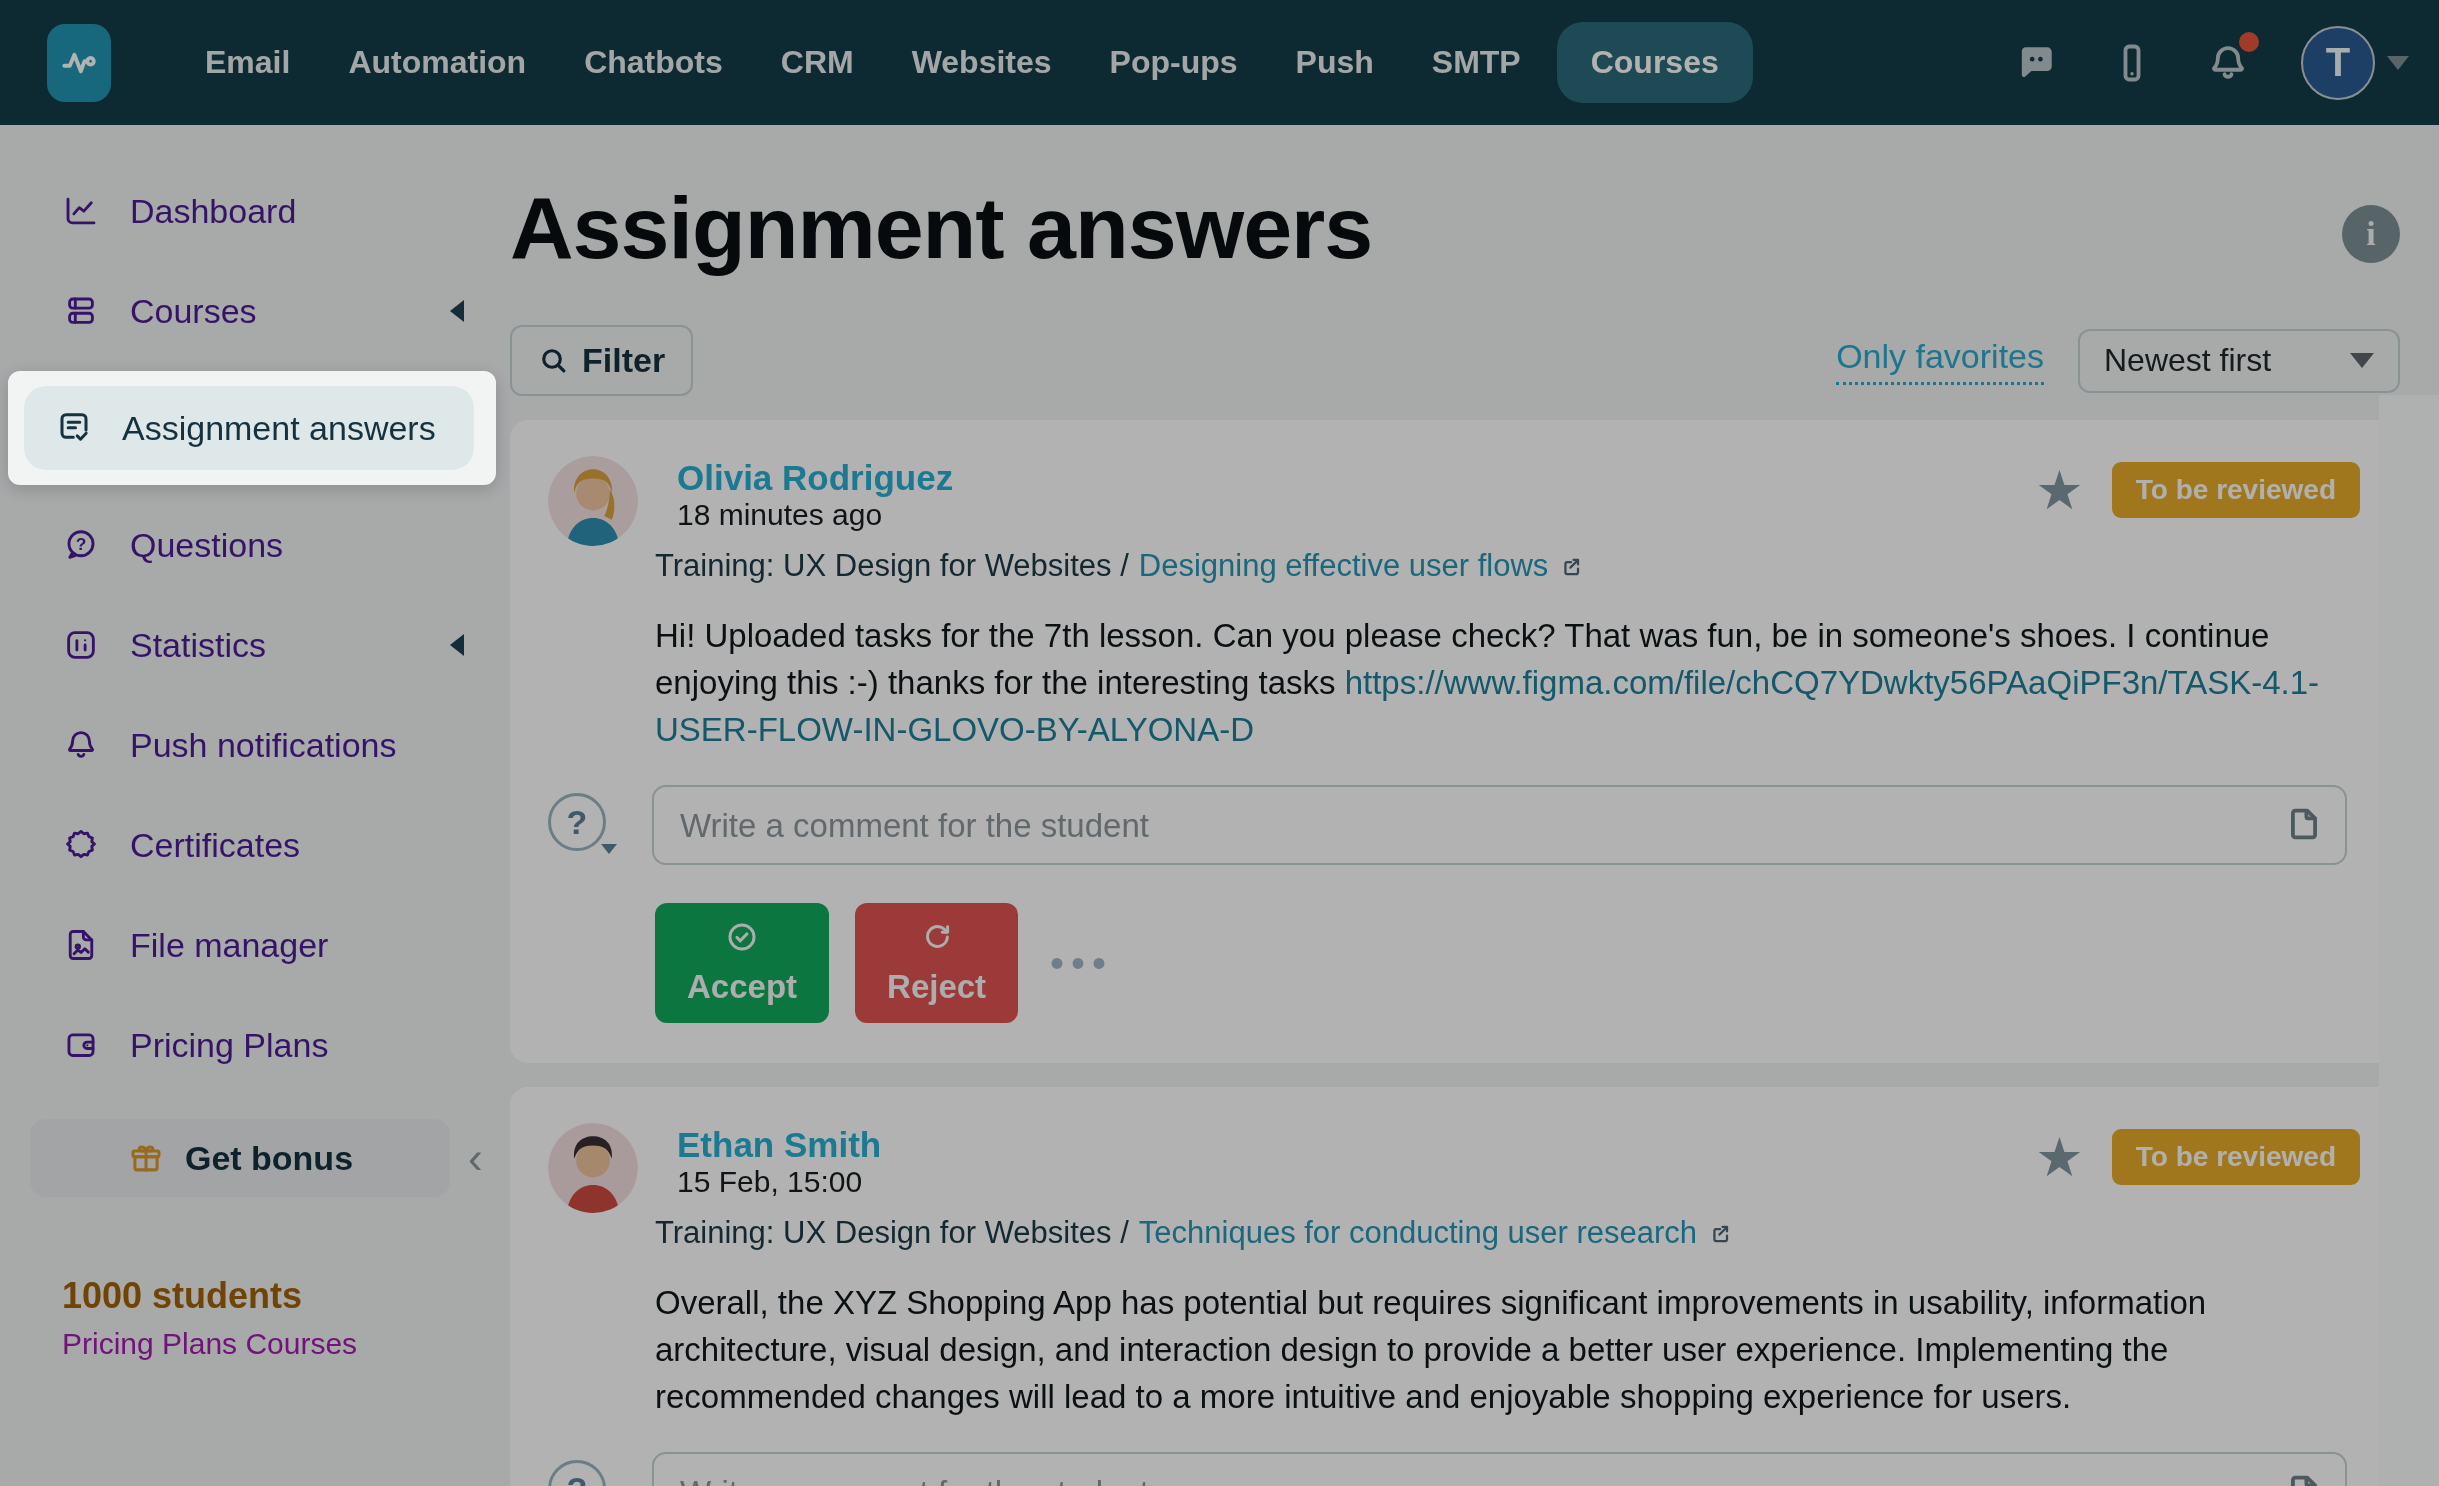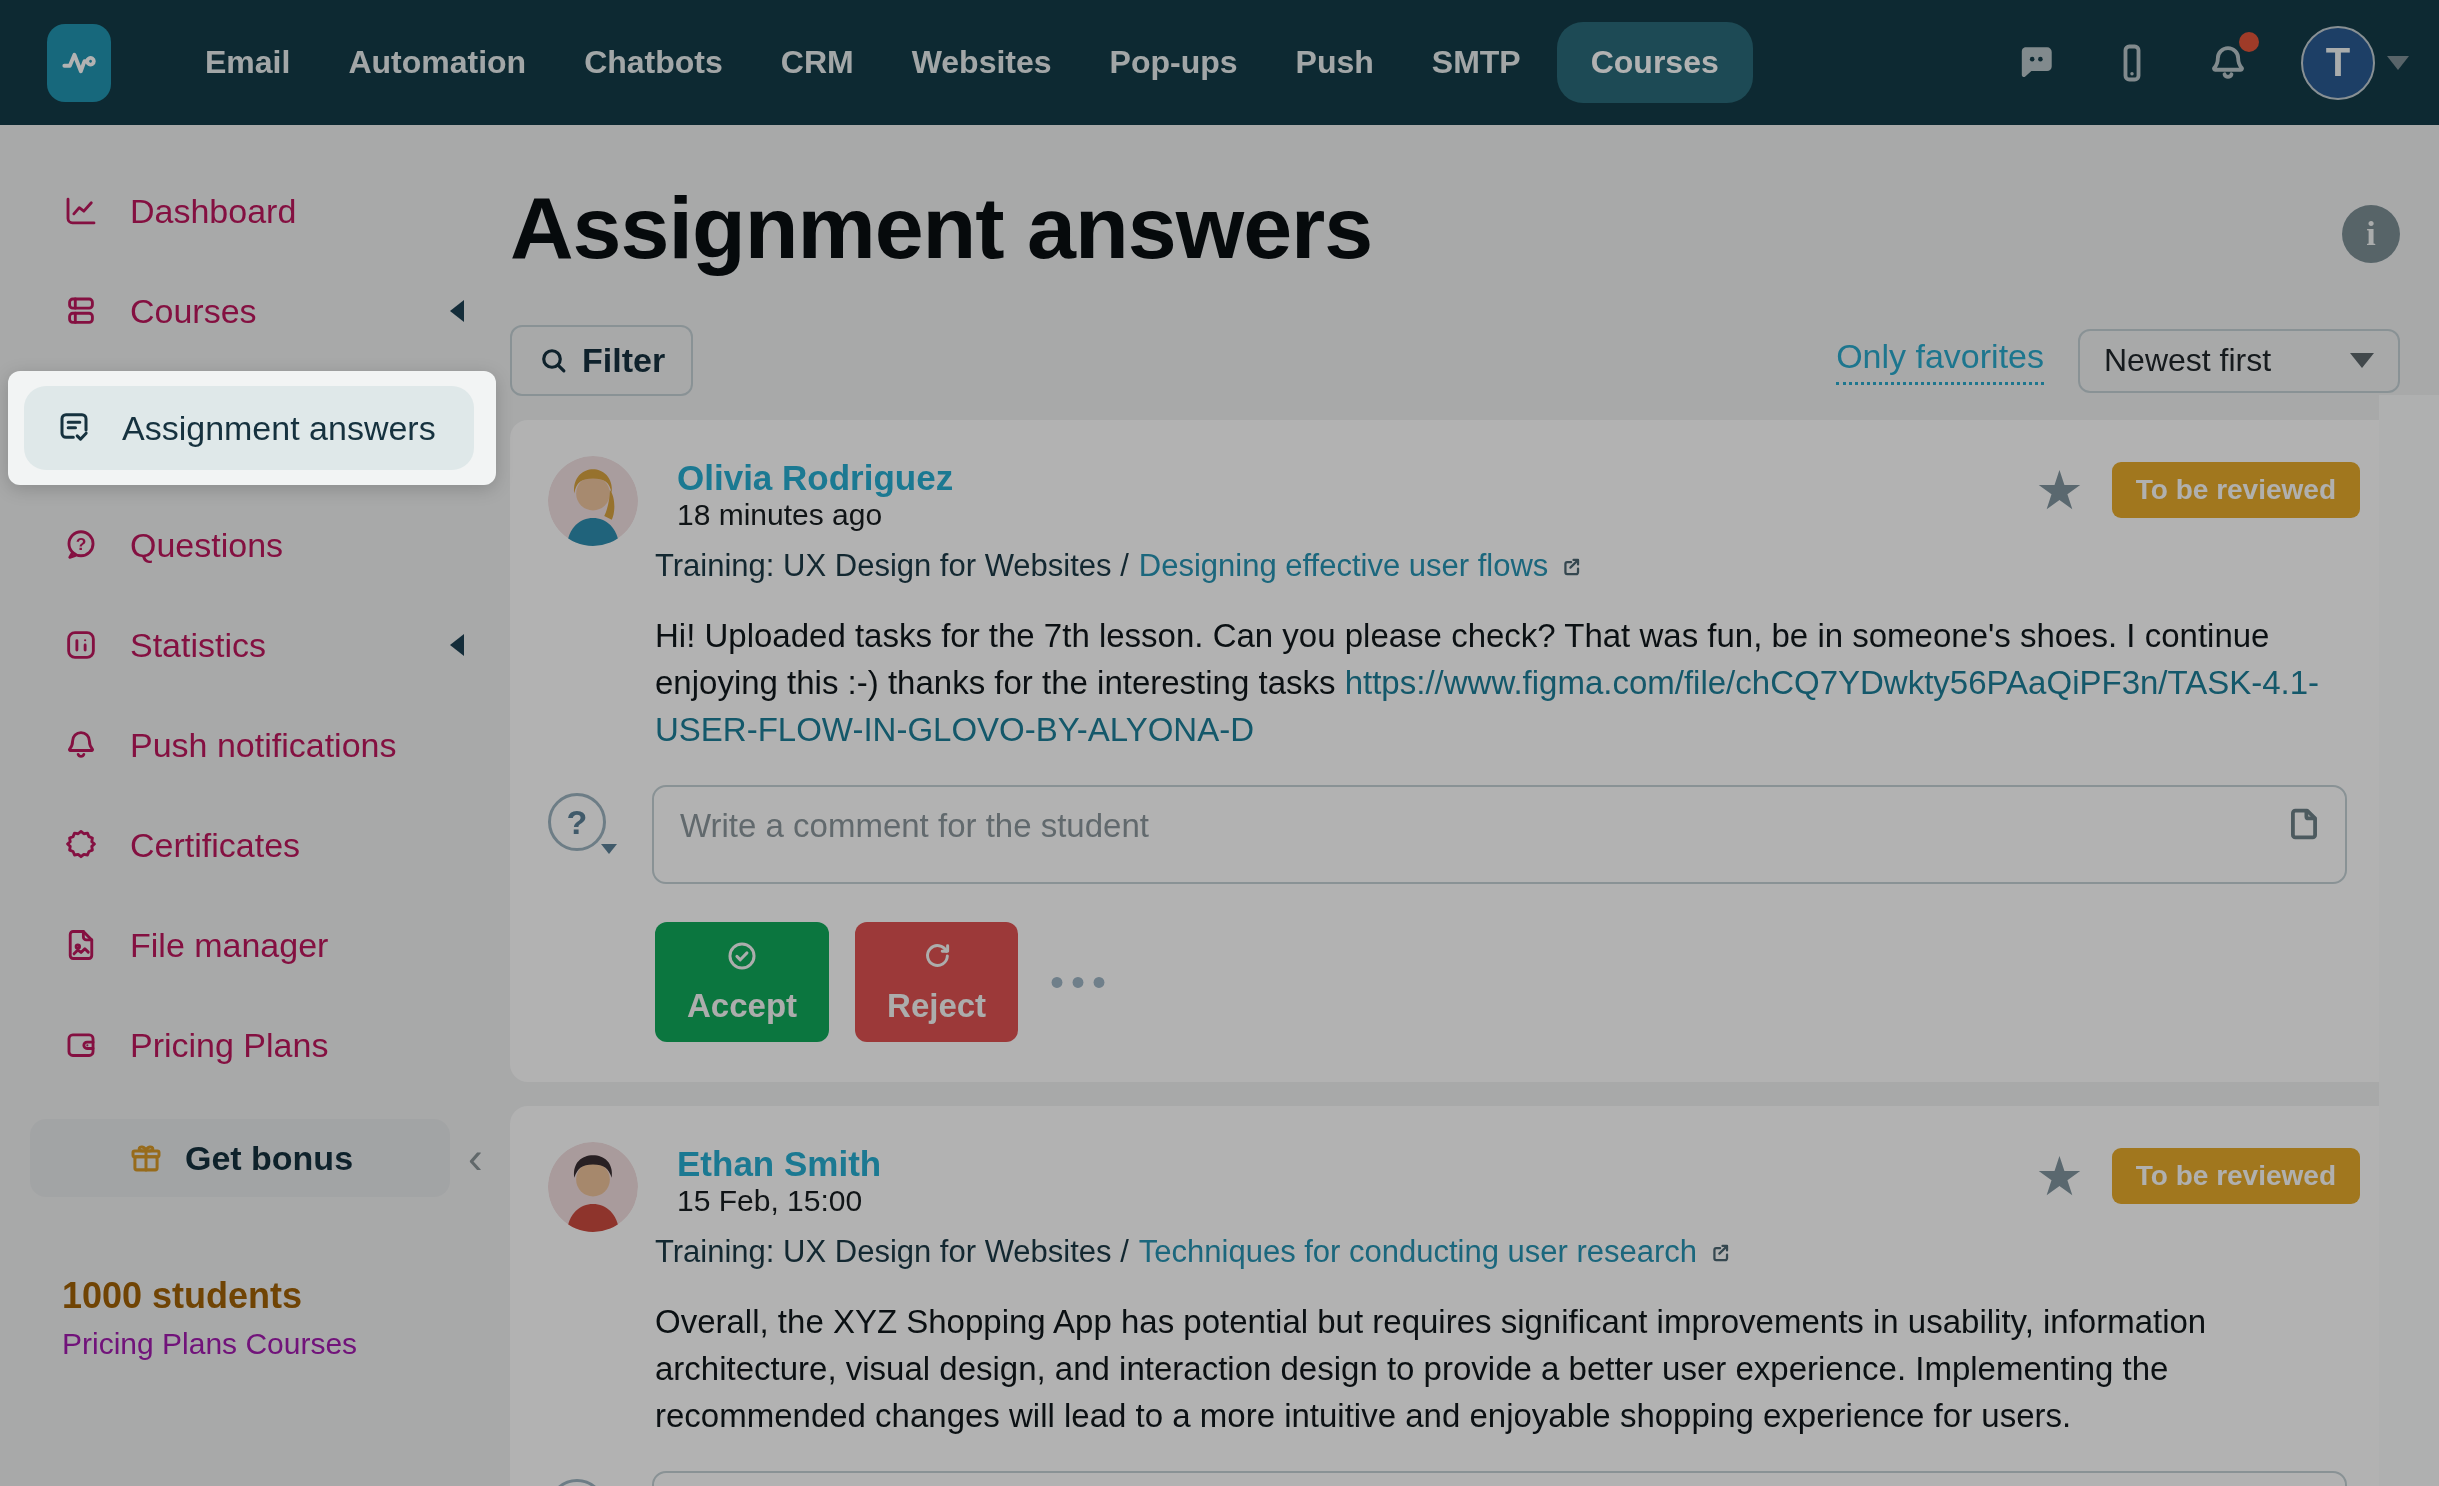--- a/index.html
+++ b/index.html
@@ -20,21 +20,21 @@
   .top-ic { width:46px; height:46px; color:#b9c6ca; position:relative; }
   .top-ic svg { width:46px; height:46px; stroke:currentColor; fill:none; stroke-width:2; stroke-linecap:round; stroke-linejoin:round; }
   .bell-dot { position:absolute; right:-8px; top:-8px; width:20px; height:20px; border-radius:50%; background:#e4553a; }
   .avatar-wrap { display:flex; align-items:center; gap:12px; }
   .avatar-t { width:74px; height:74px; border-radius:50%; background:#2a5b92; border:2px solid #c3ced4;
               color:#f3f6f7; font-size:40px; font-weight:600; display:flex; align-items:center; justify-content:center; }
   .caret-down { width:0; height:0; border-left:11px solid transparent; border-right:11px solid transparent; border-top:14px solid #7e9097; }
 
   
   .sidebar { position:absolute; left:0; top:125px; width:500px; height:1361px; padding-top:36px; }
-  .side-item { display:flex; align-items:center; height:100px; padding:0 36px 0 62px; color:#be185d; cursor:pointer; }
+  .side-item { display:flex; align-items:center; height:100px; padding:0 36px 0 62px; color:#4c1d95; cursor:pointer; }
   .side-item svg { width:38px; height:38px; stroke:currentColor; fill:none; stroke-width:1.8; stroke-linecap:round; stroke-linejoin:round; flex:0 0 auto; }
   .side-label { font-size:34px; font-weight:500; margin-left:30px; }
   .tri-left { width:0; height:0; border-top:11px solid transparent; border-bottom:11px solid transparent; border-right:14px solid #1e4153; margin-left:auto; }
   .spotlight { position:relative; z-index:60; background:#f2f4f4; border-radius:12px; margin:10px 4px 10px 8px; padding:15px 22px 15px 16px; width:488px; box-shadow:0 4px 18px rgba(0,0,0,.18); }
   .spotlight-pill { background:#dfe8e9; border-radius:22px; padding:22px 26px 22px 30px; display:flex; align-items:center; cursor:pointer; }
   .spotlight-pill svg { width:40px; height:40px; stroke:#16323f; fill:none; stroke-width:1.8; stroke-linecap:round; stroke-linejoin:round; flex:0 0 auto; }
   .spotlight-label { font-size:34px; font-weight:500; color:#16323f; margin-left:28px; line-height:37px; }
   .bonus-row { display:flex; align-items:center; margin-top:24px; }
   .bonus-btn { margin-left:30px; width:420px; height:78px; border-radius:16px; background:#e9ebec; border:none;
                display:flex; align-items:center; justify-content:center; gap:20px; cursor:pointer; }
@@ -78,21 +78,21 @@
   .star { font-size:54px; color:#8296a0; line-height:1; cursor:pointer; }
   .badge { background:#e7ab2b; color:#fdfdfb; font-size:28px; font-weight:700; border-radius:9px; padding:12px 24px; white-space:nowrap; }
   .message { margin:28px 0 0 107px; font-size:33px; line-height:47px; color:#10181c; max-width:1710px; overflow-wrap:anywhere; }
   .message a { color:#1d7f99; text-decoration:none; }
   .message a:empty { display:none; }
   .comment-row { display:flex; align-items:flex-start; margin-top:32px; }
   .q-avatar { position:relative; width:58px; height:58px; border-radius:50%; border:3px solid #9db4c0; color:#5c8299;
               font-size:34px; font-weight:700; display:flex; align-items:center; justify-content:center; flex:0 0 auto; margin-top:8px; cursor:pointer; }
   .q-caret { position:absolute; right:-14px; bottom:-6px; width:0; height:0; border-left:8px solid transparent; border-right:8px solid transparent; border-top:10px solid #5c8299; }
   .comment-box { position:relative; margin-left:46px; flex:1; max-width:1695px; }
-  .comment-input { width:100%; height:99px; border:2px solid #c5d2d6; border-radius:14px; background:transparent;
+  .comment-input { width:100%; height:80px; border:2px solid #c5d2d6; border-radius:14px; background:transparent;
                    font-family:"Liberation Sans", sans-serif; font-size:33px; color:#20272b; padding:20px 90px 20px 26px; resize:none; }
   .comment-input::placeholder { color:#8c979c; }
   .attach-ic { position:absolute; right:24px; top:20px; width:38px; height:38px; stroke:#6e8289; fill:none; stroke-width:2.4; stroke-linejoin:round; stroke-linecap:round; cursor:pointer; }
   .btn-row { display:flex; align-items:center; gap:26px; margin:34px 0 0 107px; }
   .btn { display:flex; align-items:center; gap:14px; border:none; border-radius:12px; color:#f6f8f7; font-size:33px; font-weight:600;
          padding:17px 32px; cursor:pointer; font-family:"Liberation Sans", sans-serif;flex-direction:column; }
   .btn svg { width:34px; height:34px; stroke:#f6f8f7; fill:none; stroke-width:2.1; stroke-linecap:round; stroke-linejoin:round; }
   .btn-accept { background:#10a95b; }
   .btn-reject { background:#e05252; }
   .more-dots { font-size:40px; letter-spacing:7px; color:#9fb6c6; margin-left:6px; line-height:0.4; cursor:pointer; }

